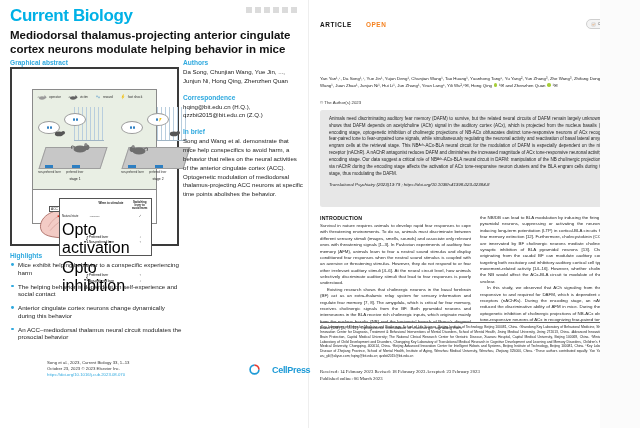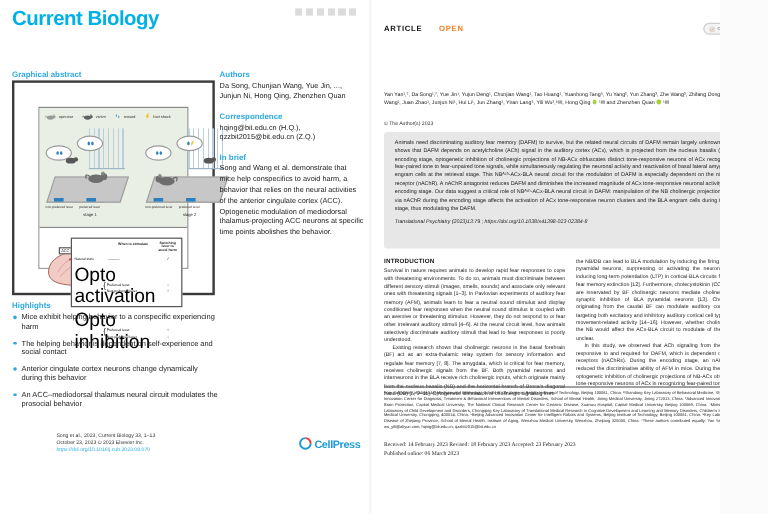--- a/index.html
+++ b/index.html
@@ -72,21 +72,21 @@
   
   #lp-sidecol { position:absolute; left:183px; top:59px; width:120px; }
   .sc-h { margin-top:0; }
   #lp-sidecol .sc-block { margin-bottom:8px; }
   .sc-text { font-size:6.1px; line-height:1.45; color:#222; margin-top:2px; }
   .sc-link { color:#222; }
 
   
   #lp-footer { position:absolute; left:47px; top:360px; font-size:4.3px; line-height:1.4; color:#333; }
   #lp-doi { color:#2fa9df; }
-  #cellpress { position:absolute; left:249px; top:364px; display:flex; align-items:center; gap:2px; }
+  #cellpress { position:absolute; left:249px; top:364px; display:flex; align-items:center; gap:12px; }
   #cellpress-text { font-size:9px; font-weight:bold; color:#1d9ad6; letter-spacing:-0.3px; }
   #rp-kicker-row { position:absolute; left:9px; top:21px; display:flex; align-items:center; gap:14px; }
   #rp-article { font-size:6.4px; font-weight:bold; letter-spacing:0.6px; color:#111; }
   #rp-open { font-size:6.4px; font-weight:bold; letter-spacing:0.6px; color:#f58220; }
   #check-badge { position:absolute; right:8px; top:19px; display:flex; align-items:center; gap:2px;
     background:#f4f4f4; border:0.5px solid #cfcfcf; border-radius:5px; padding:1.5px 4px; }
   #check-badge span { font-size:3.6px; color:#555; }
   #rp-title { position:absolute; left:9px; top:31px; width:308px; font-size:11px; font-weight:bold; color:#161616; line-height:1.3; letter-spacing:-0.1px; }
   #rp-authors { position:absolute; left:9px; top:76px; width:310px; font-size:4.4px; line-height:1.5; color:#222; }
   .orcid-dot { display:inline-block; width:3.6px; height:3.6px; background:#a6ce39; border-radius:50%; margin:0 0.5px; }
@@ -107,20 +107,21 @@
   #rp-received { position:absolute; left:9px; top:369px; font-family:"Liberation Serif", serif; font-size:4.7px; color:#1d1d1d; line-height:1.45; }
 </style>
 </head>
 <body>
 
 <div id="canvas">
 
   <div class="page" id="left-page">
     <div id="masthead">Current Biology</div>
     <div id="lp-smudge"></div>
+    <h1 id="lp-title">Mediodorsal thalamus-projecting anterior cingulate cortex neurons modulate helping behavior in mice</h1>
 
     <div id="ga-label" class="cyan-h">Graphical abstract</div>
 
     <div id="ga-box">
       <div id="ga-box-inner">
         <div id="ga-scene-top">
           <div id="ga-legend">
             <div class="legend-item">
               <svg width="10" height="6" viewBox="0 0 20 12">
                   <path d="M2,8 Q1,4 5,6" stroke="#8a8a8a" fill="none" stroke-width="1"></path>

